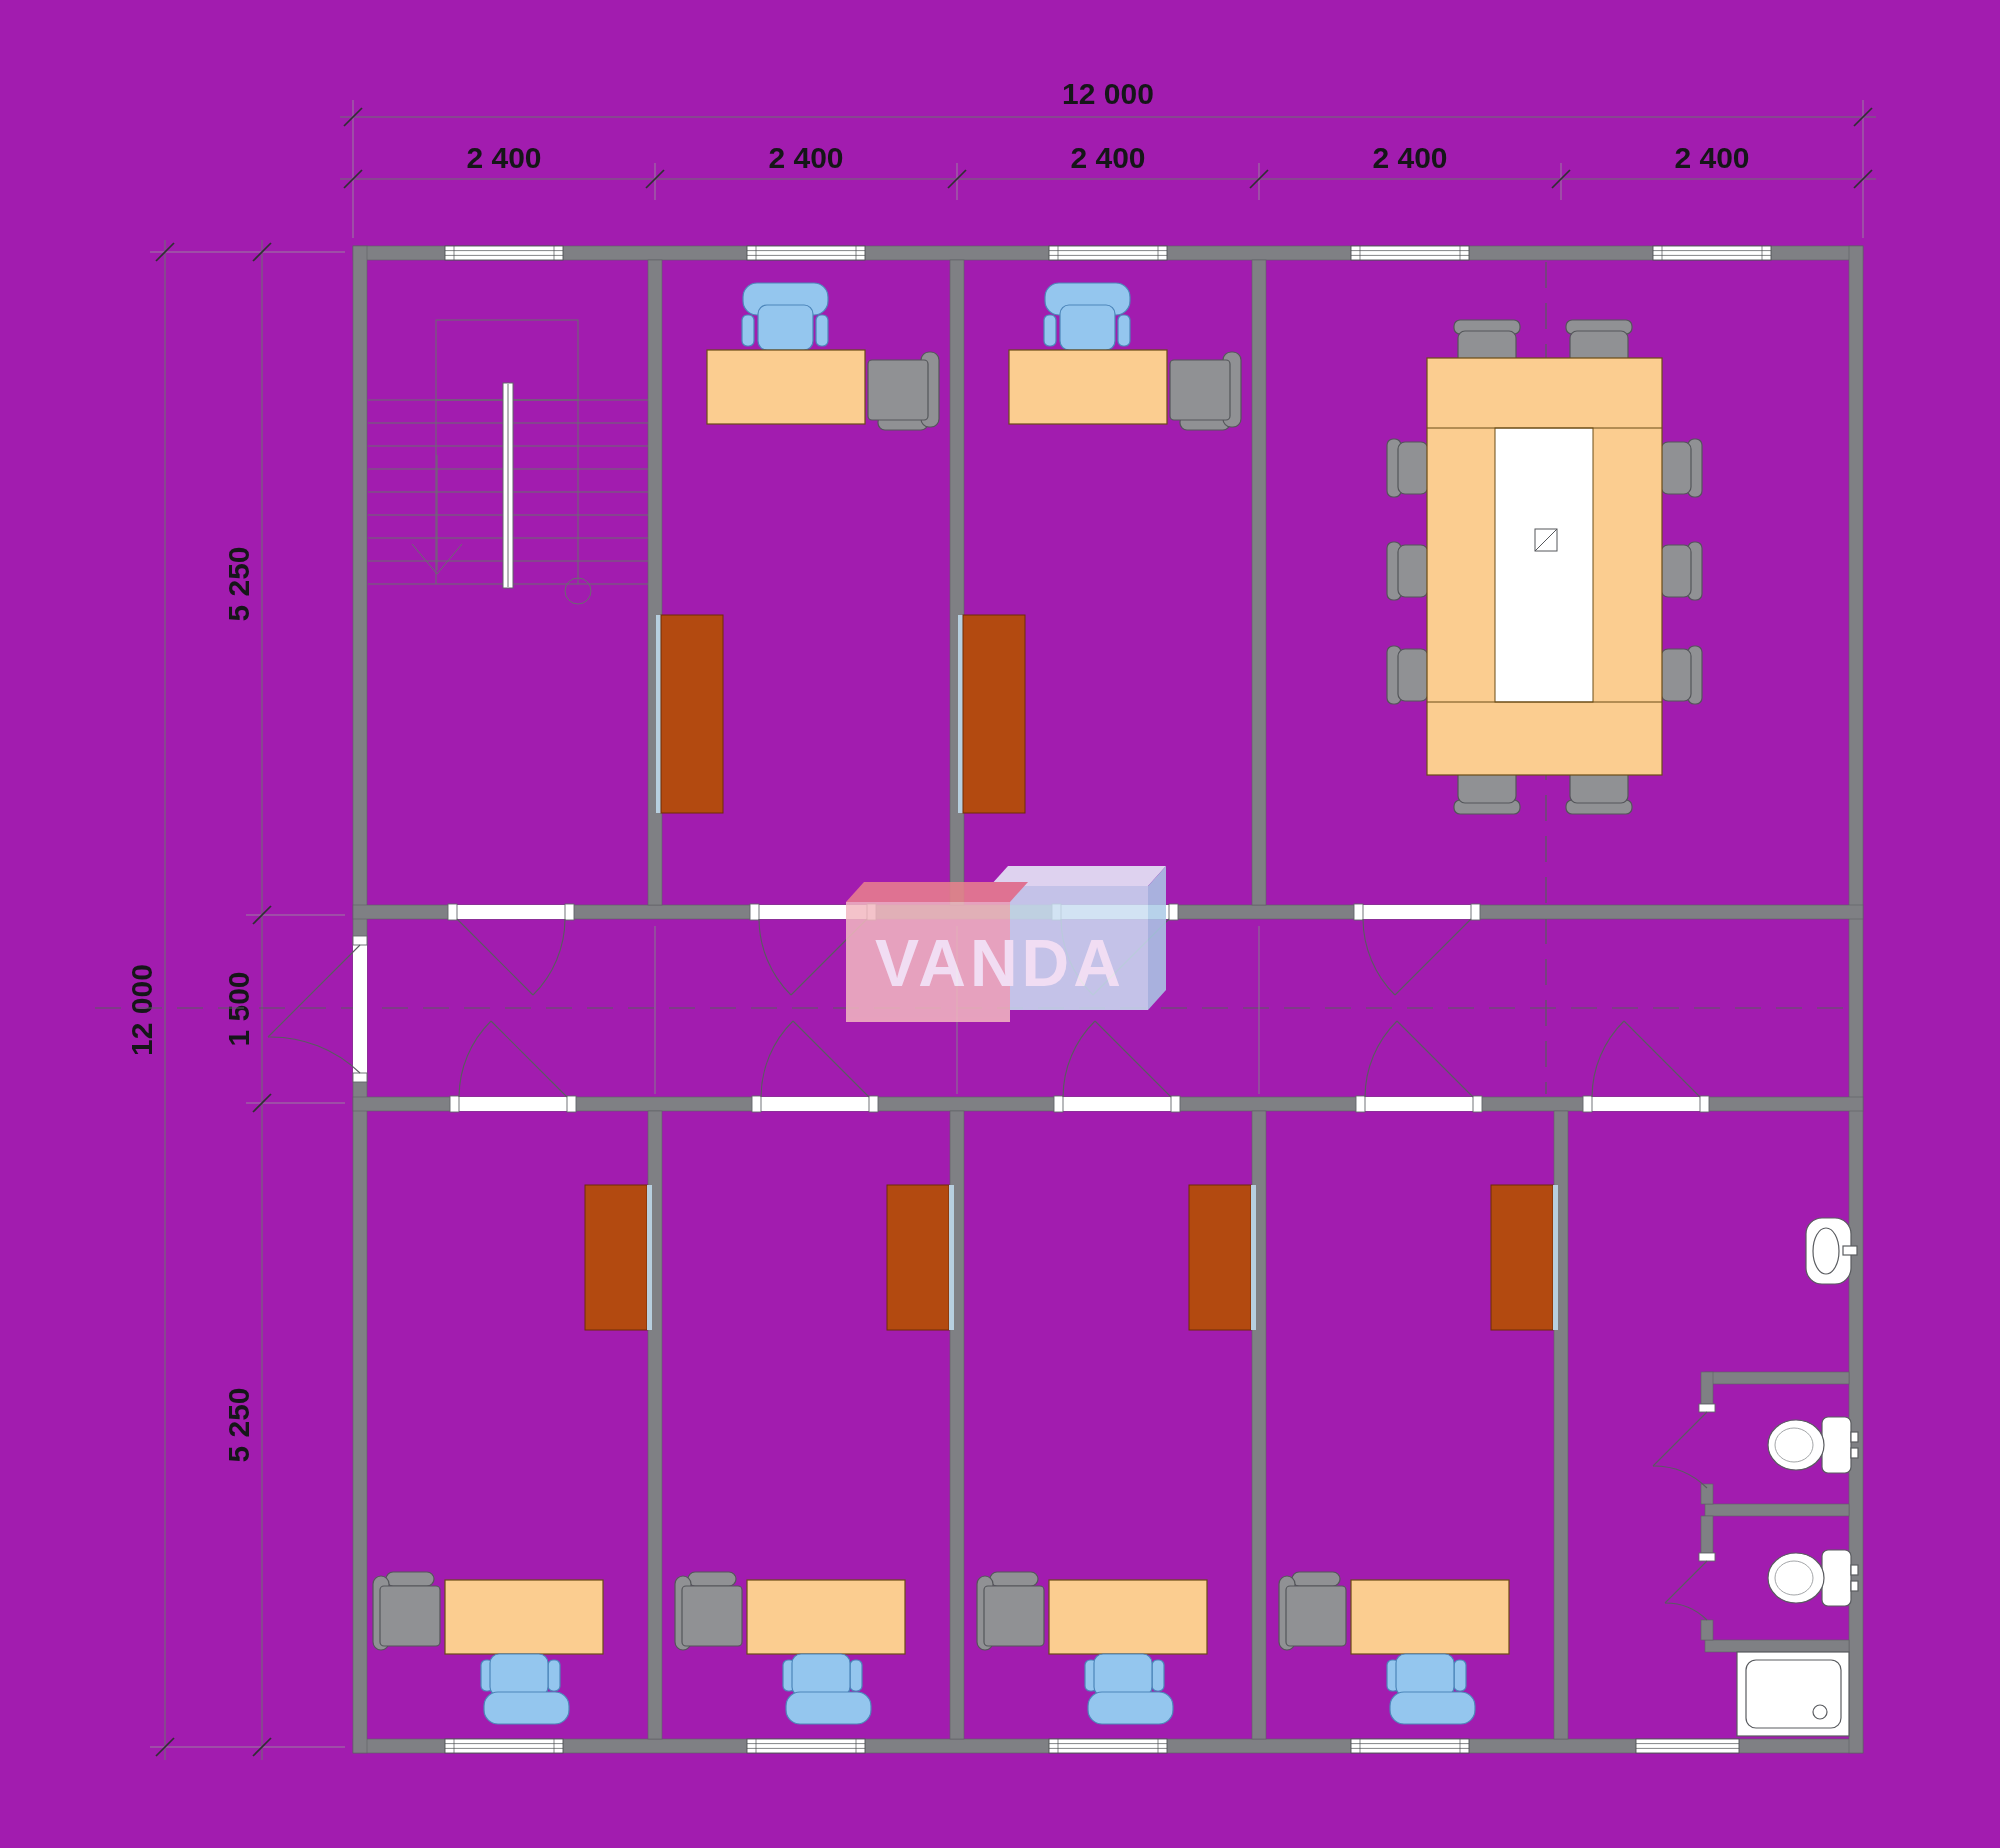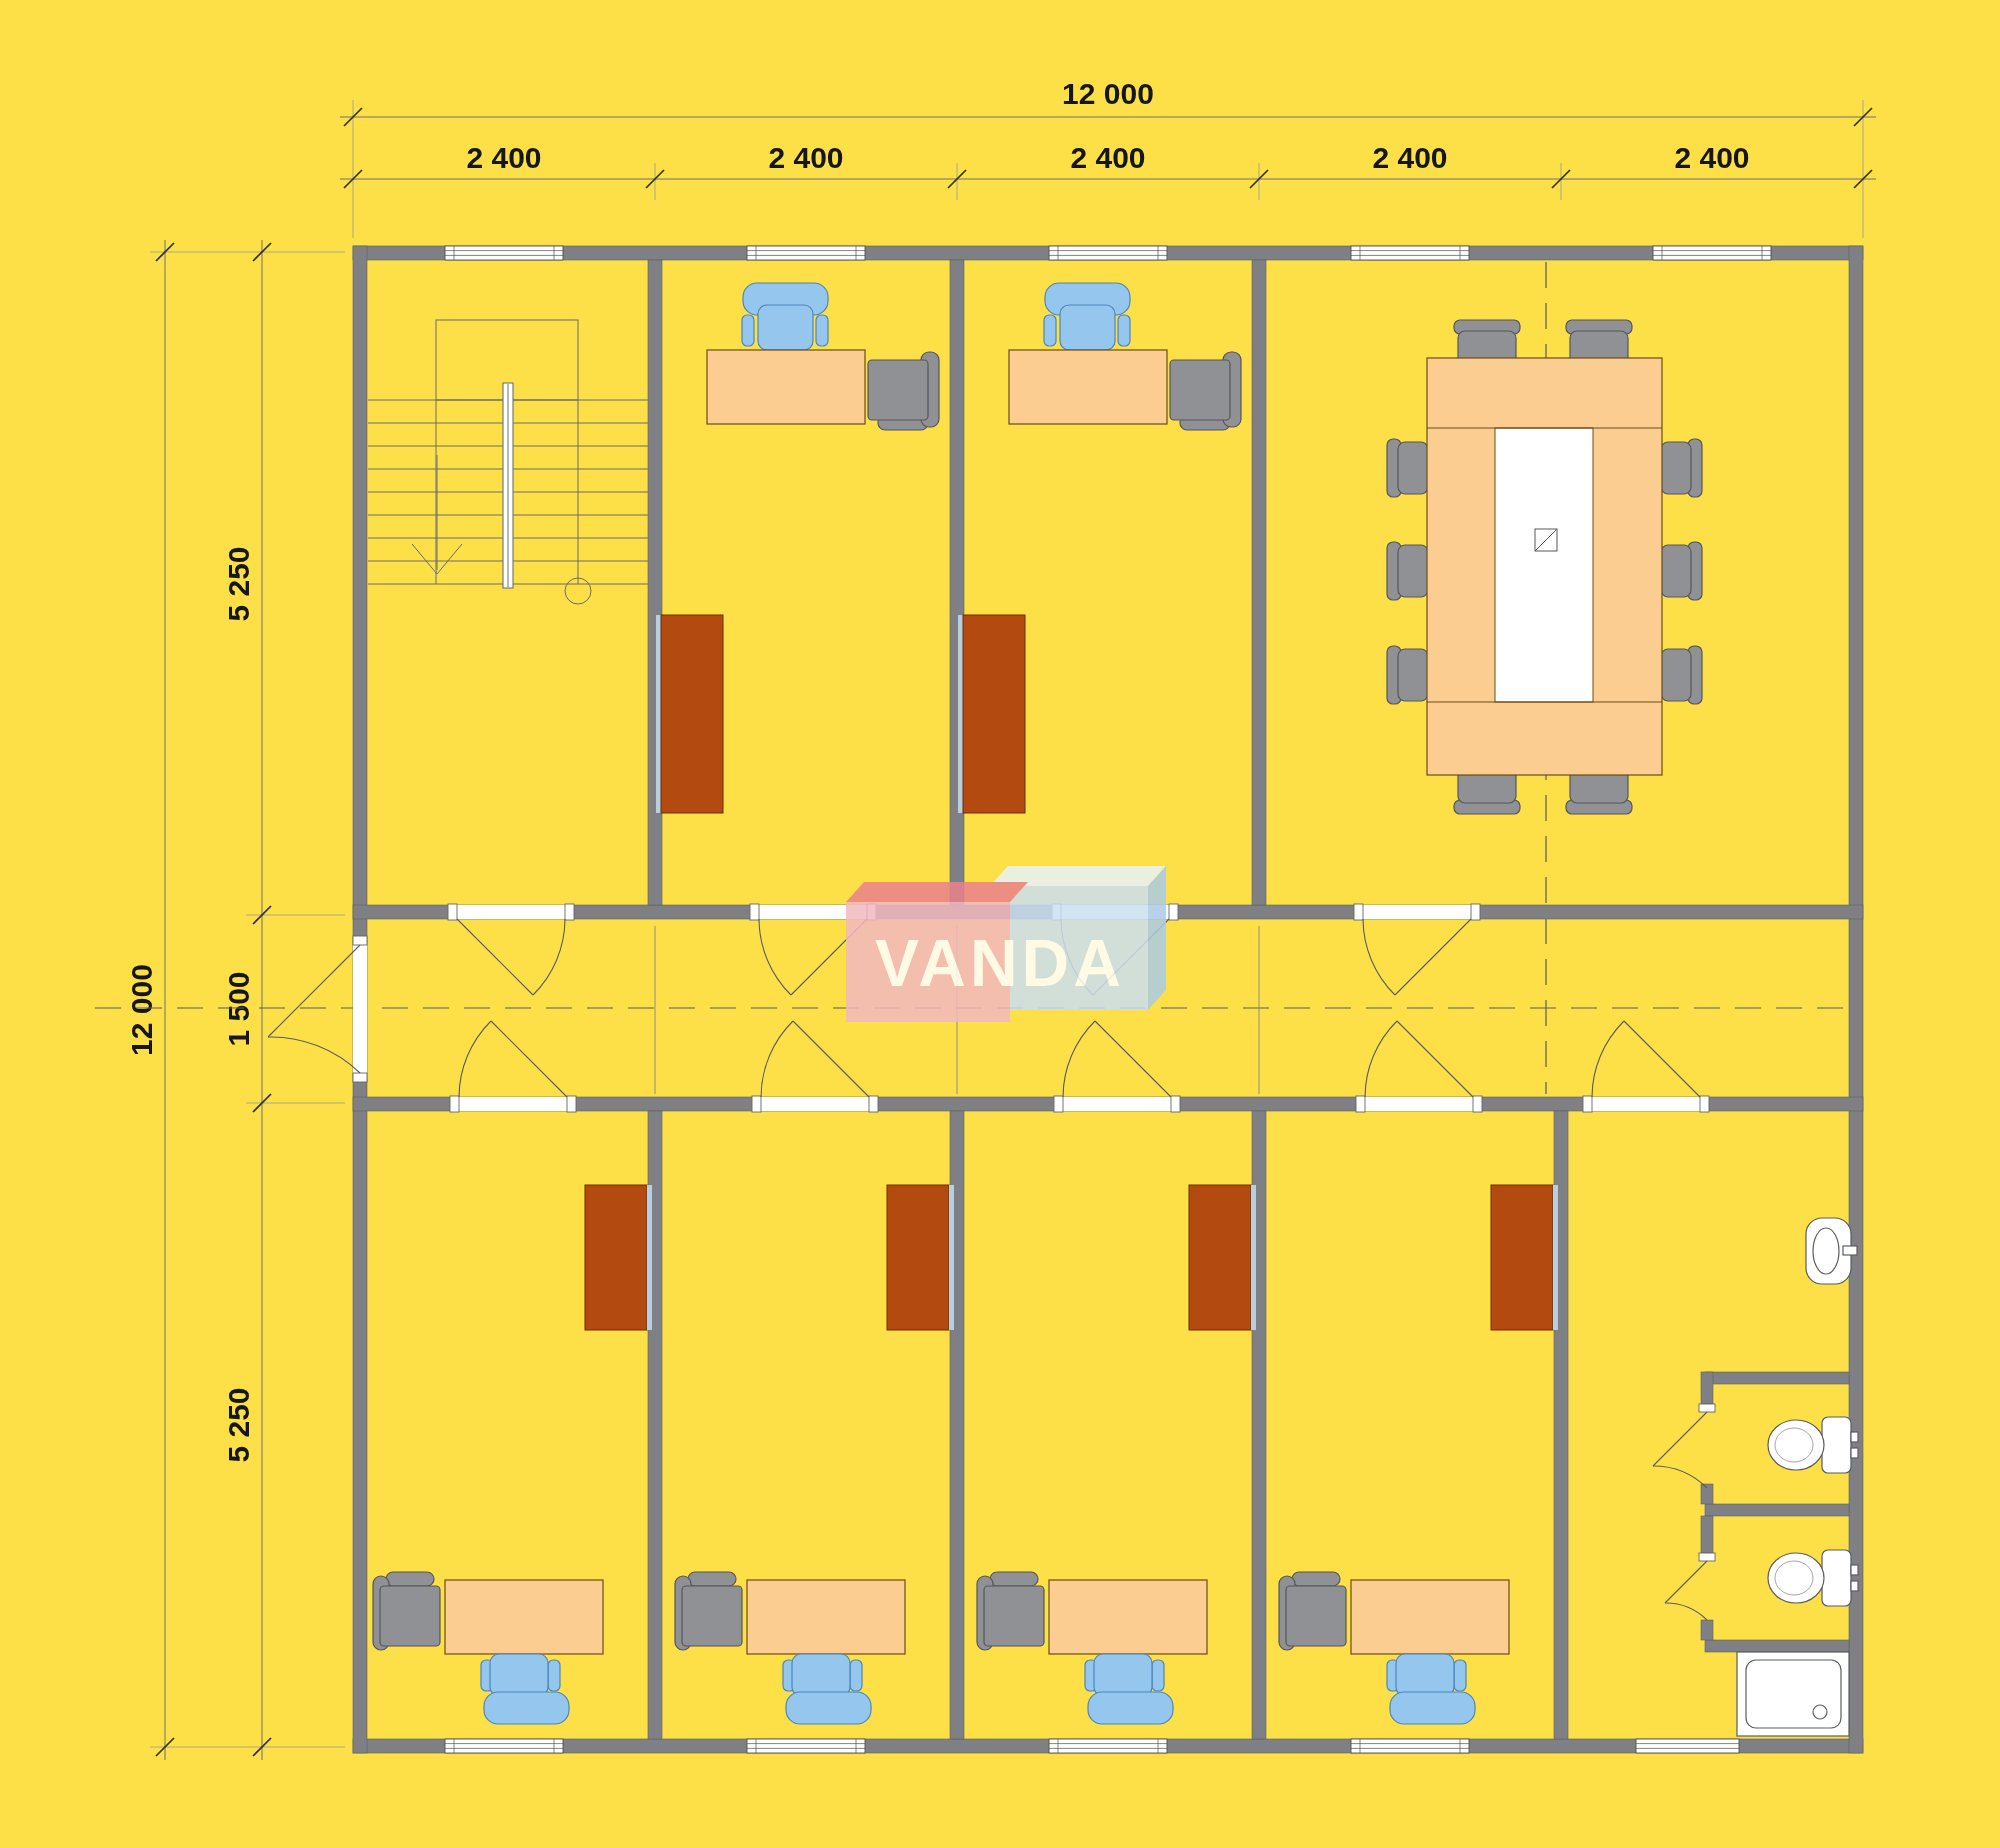--- a/index.html
+++ b/index.html
@@ -1,17 +1,17 @@
 <!DOCTYPE html>
 <html style="--wall: #7f8084; --wall_edge: #5e6064; --dim_line: #6f7073; --dim_ext: #9a9b9d; --dim_text: #151618; --axis: #5a5c60; --stair: #6a6c70; --desk: #fbcd90; --desk_border: #6b4c17; --chair_blue: #94c6ee; --chair_blue_border: #4c86ba; --furniture_gray: #909194; --furniture_gray_border: #54565a; --cabinet: #b34a10; --cabinet_border: #6f2d06; --cabinet_strip: #b7cfdf; --fixture: #5a5c60; --logo_pink: #f3b9c1; --logo_pink_top: #ea828d; --logo_blue: #cbdff2; --logo_blue_top: #e9f2fb; --logo_blue_side: #abcbe7;"><head>
 <meta charset="utf-8">
 <style>
   html,body{margin:0;padding:0;background:#fff;}
   body{font-family:"Liberation Sans",sans-serif;}
-  #stage{position:relative;width:2000px;height:1848px;background:#fde047;overflow:hidden;}
+  #stage{position:relative;width:2000px;height:1848px;background:#a21caf;overflow:hidden;}
   svg{display:block;}
   .wall{fill:var(--wall);stroke:var(--wall_edge);stroke-width:0.6;}
   .gap{fill:#ffffff;stroke:none;}
   .jamb{fill:#ffffff;stroke:#63656a;stroke-width:0.9;}
   .leaf{fill:none;stroke:#5a5c60;stroke-width:1.1;}
   .dimline{stroke:var(--dim_line);stroke-width:1;fill:none;}
   .ext{stroke:var(--dim_ext);stroke-width:0.8;fill:none;}
   .tick{stroke:#2f3032;stroke-width:1.7;fill:none;}
   .dim-text{font:600 30px "Liberation Sans",sans-serif;fill:var(--dim_text);text-anchor:middle;}
   .axis{stroke:var(--axis);stroke-width:1.2;stroke-dasharray:26 15;fill:none;}

